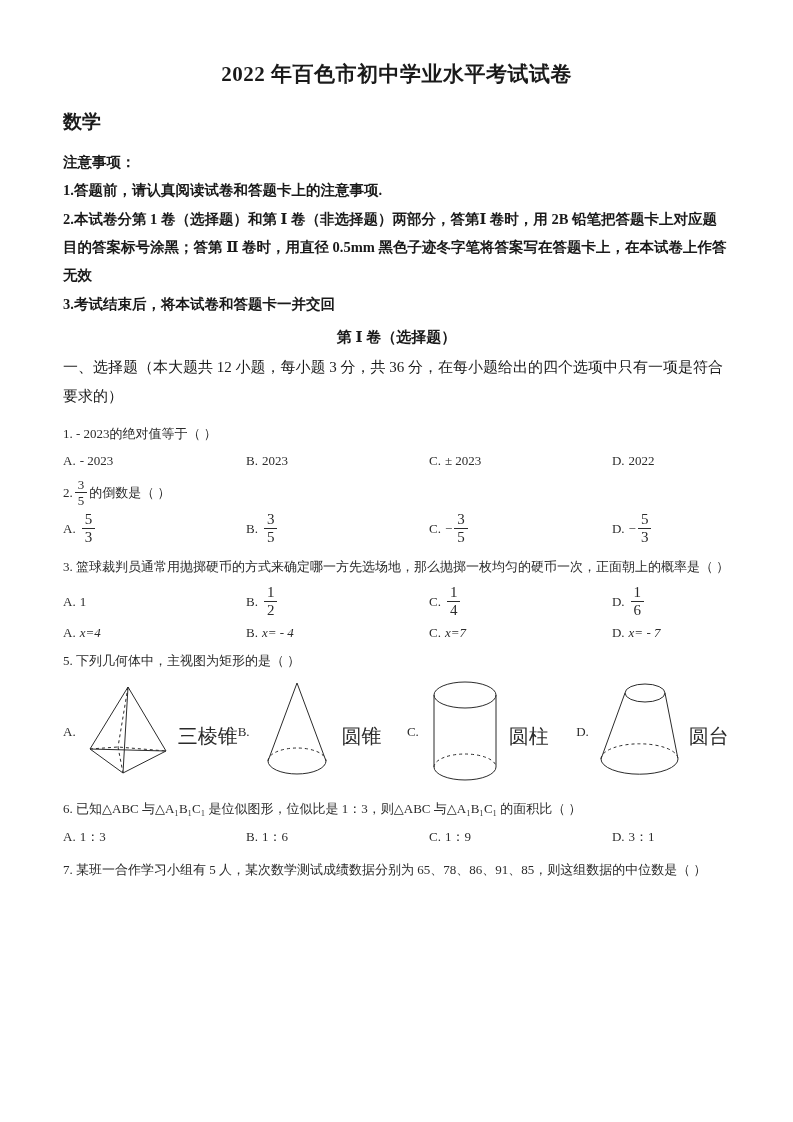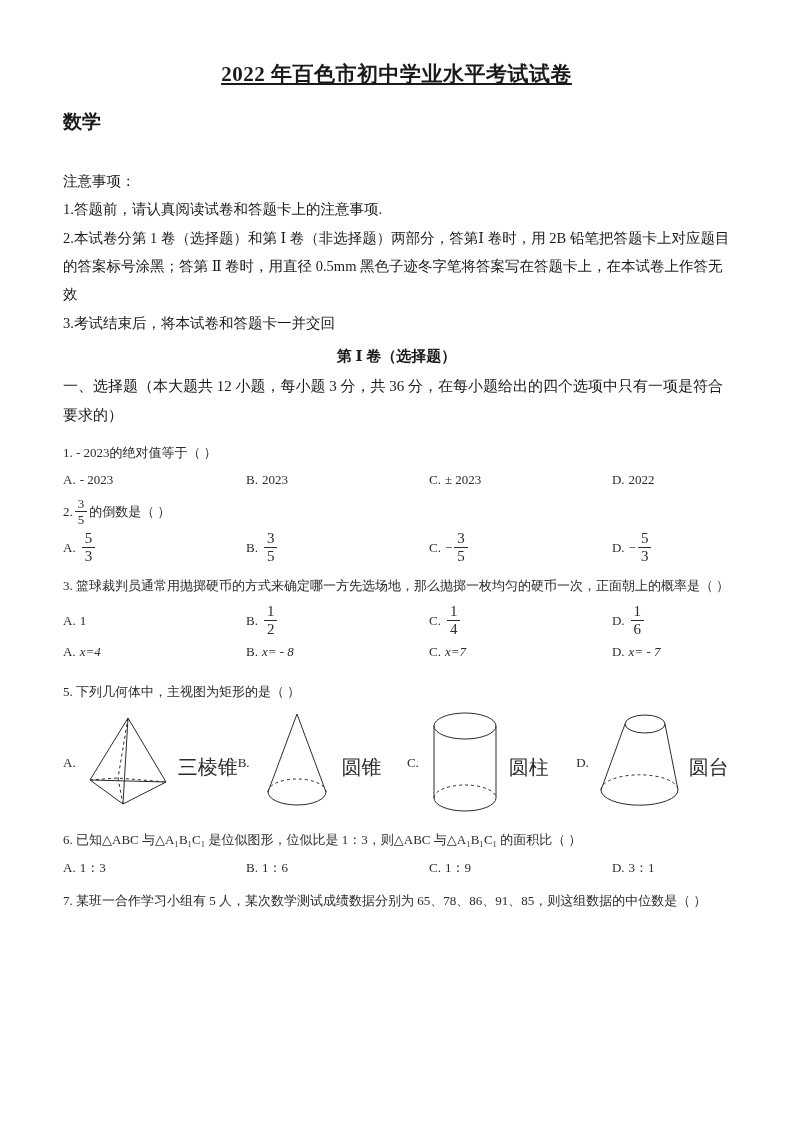--- a/index.html
+++ b/index.html
@@ -24,39 +24,38 @@
   }
 
   
   .doc-title {
     text-align: center;
     font-size: 21px;
     font-weight: bold;
     letter-spacing: 0.5px;
     margin-top: 62px;
     line-height: 1.2;
-    text-decoration: underline;
   }
   .doc-subject {
     font-size: 19px;
     font-weight: bold;
     margin-top: 22px;
   }
   .doc-meta {
     text-align: center;
     font-size: 14.5px;
     font-weight: bold;
     margin-top: 20px;
   }
 
   
   .notice {
-    margin-top: 32px;
+    margin-top: 13px;
     font-size: 14.5px;
-    font-weight: normal;
+    font-weight: bold;
     line-height: 1.95;
   }
   .notice-line { white-space: normal; }
 
   
   .paper-part {
     text-align: center;
     font-size: 15px;
     font-weight: bold;
     margin-top: 10px;
@@ -255,33 +254,33 @@
     </div>
   </div>
 
   <div class="opts">
     <div class="opt">
       <span class="opt-label">A.</span>
       <span class="ital">x=4</span>
     </div>
     <div class="opt">
       <span class="opt-label">B.</span>
-      <span class="ital">x= - 8</span>
+      <span class="ital">x= - 4</span>
     </div>
     <div class="opt">
       <span class="opt-label">C.</span>
       <span class="ital">x=7</span>
     </div>
     <div class="opt">
       <span class="opt-label">D.</span>
       <span class="ital">x= - 7</span>
     </div>
   </div>
 
-  <div class="q" style="margin-top:20px;">
+  <div class="q" style="margin-top:8px;">
     <span class="q-stem">5. 下列几何体中，主视图为矩形的是（      ）</span>
   </div>
   <div class="solids">
 
     <div class="solid-cell">
       <span class="solid-letter">A.</span>
       <span>
         <svg class="solid-svg" width="96" height="108" viewBox="0 0 96 108">
           <g fill="none" stroke="#2b2b2b" stroke-width="1">
             <path d="M48 10 L10 72 L43 96 Z"></path>

